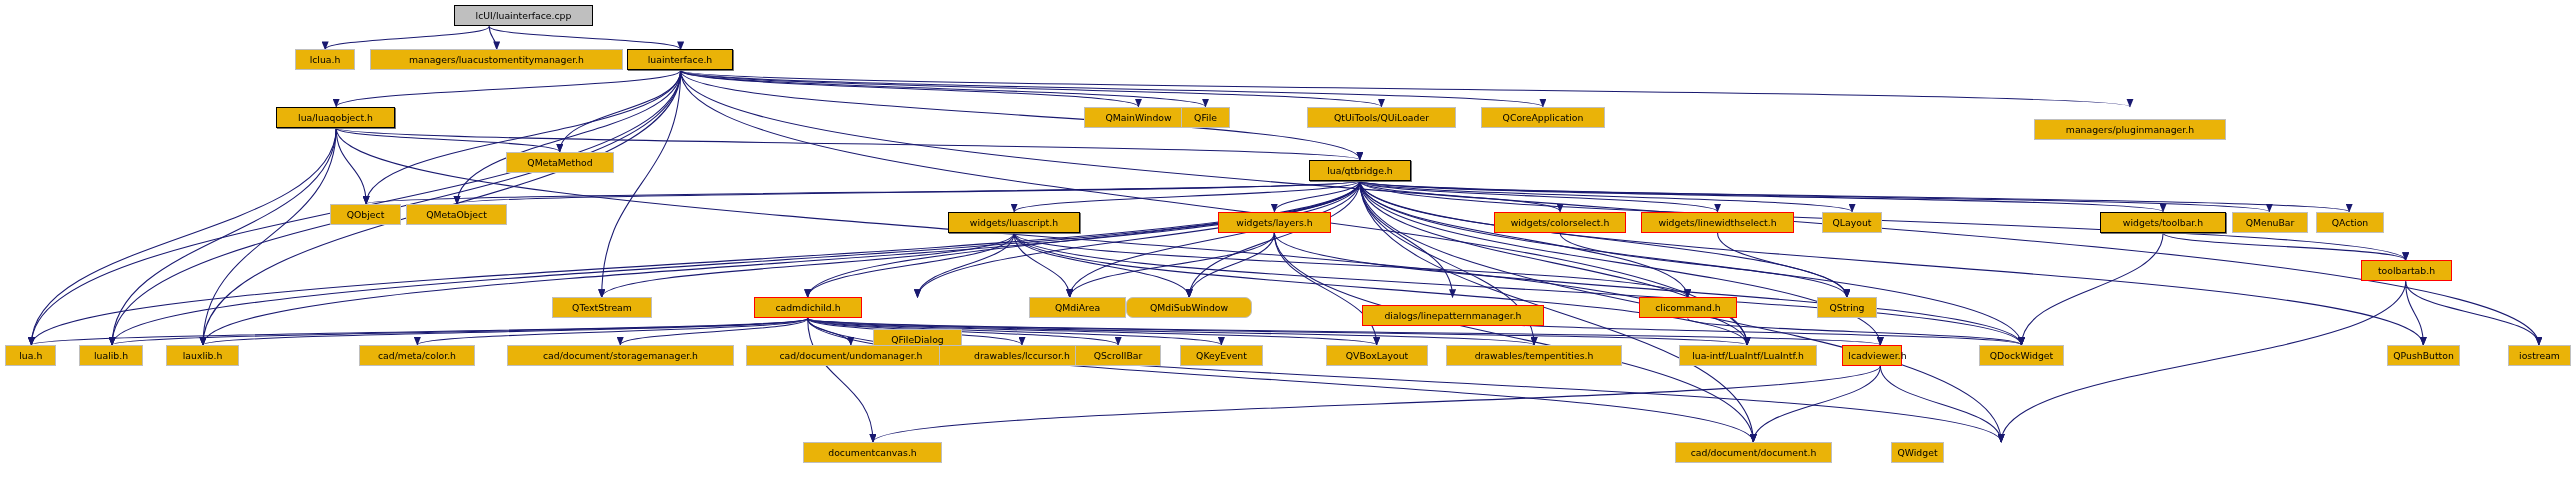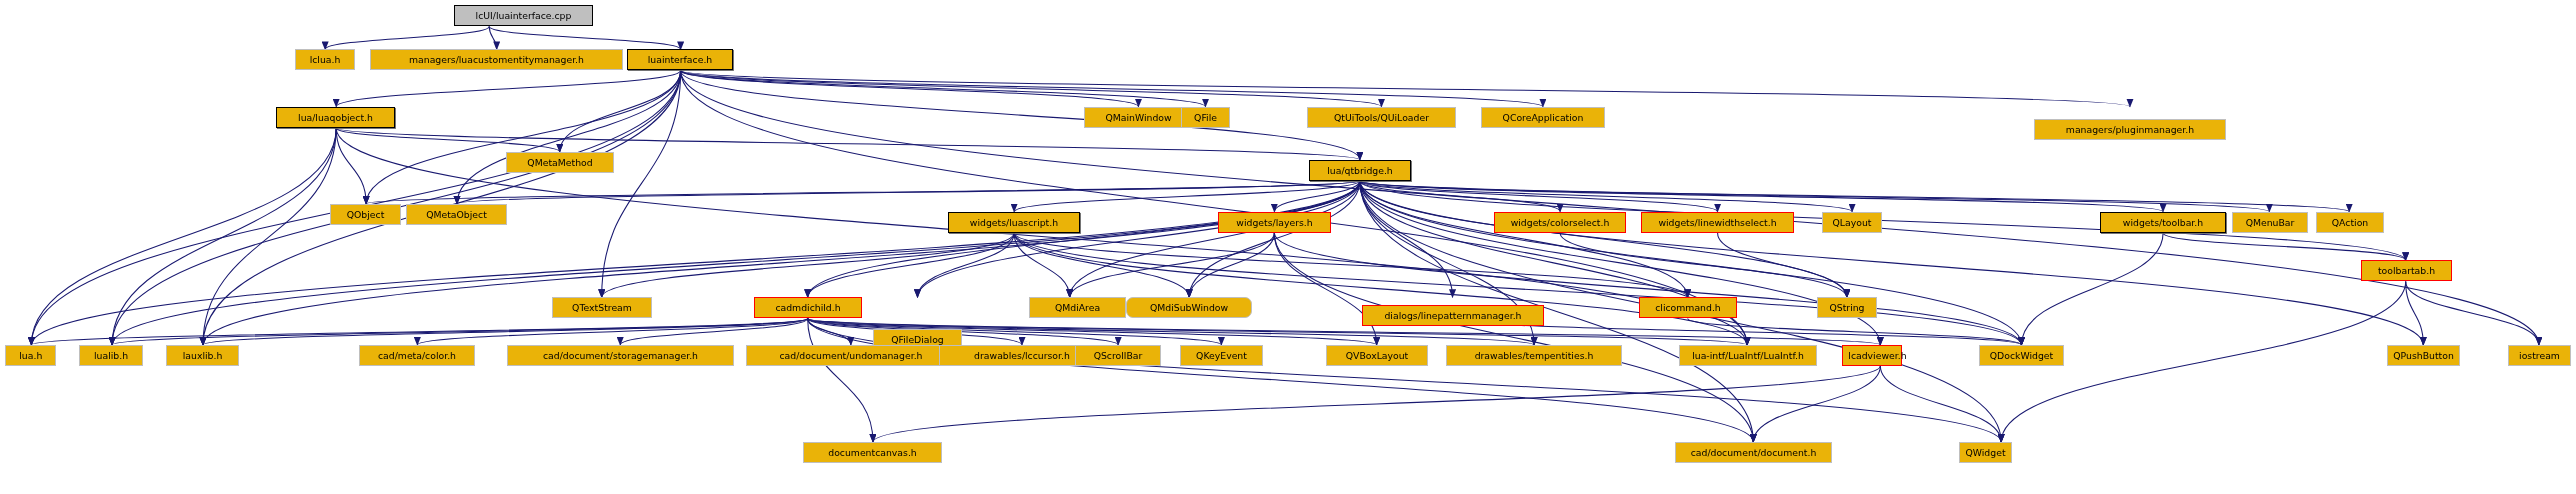--- a/index.html
+++ b/index.html
@@ -163,16 +163,16 @@
       <div class="node external" style="left: 1180px; top: 345px; width: 83px;">QKeyEvent</div>
       <div class="node external" style="left: 1326px; top: 345px; width: 102px;">QVBoxLayout</div>
       <div class="node external" style="left: 1446px; top: 345px; width: 176px;">drawables/tempentities.h</div>
       <div class="node external" style="left: 1679px; top: 345px; width: 138px;">lua-intf/LuaIntf/LuaIntf.h</div>
       <div class="node truncated" style="left: 1842px; top: 345px; width: 60px;">lcadviewer.h</div>
       <div class="node external" style="left: 1979px; top: 345px; width: 85px;">QDockWidget</div>
       <div class="node external" style="left: 2387px; top: 345px; width: 73px;">QPushButton</div>
       <div class="node external" style="left: 2508px; top: 345px; width: 63px;">iostream</div>
       <div class="node external" style="left: 803px; top: 442px; width: 139px;">documentcanvas.h</div>
       <div class="node external" style="left: 1675px; top: 442px; width: 157px;">cad/document/document.h</div>
-      <div class="node external" style="left: 1959px; top: 442px; width: 53px;">QWidget</div>
+      <div class="node external" style="left: 1891px; top: 442px; width: 53px;">QWidget</div>
     </div>
 </div>
 
 
 </body></html>

